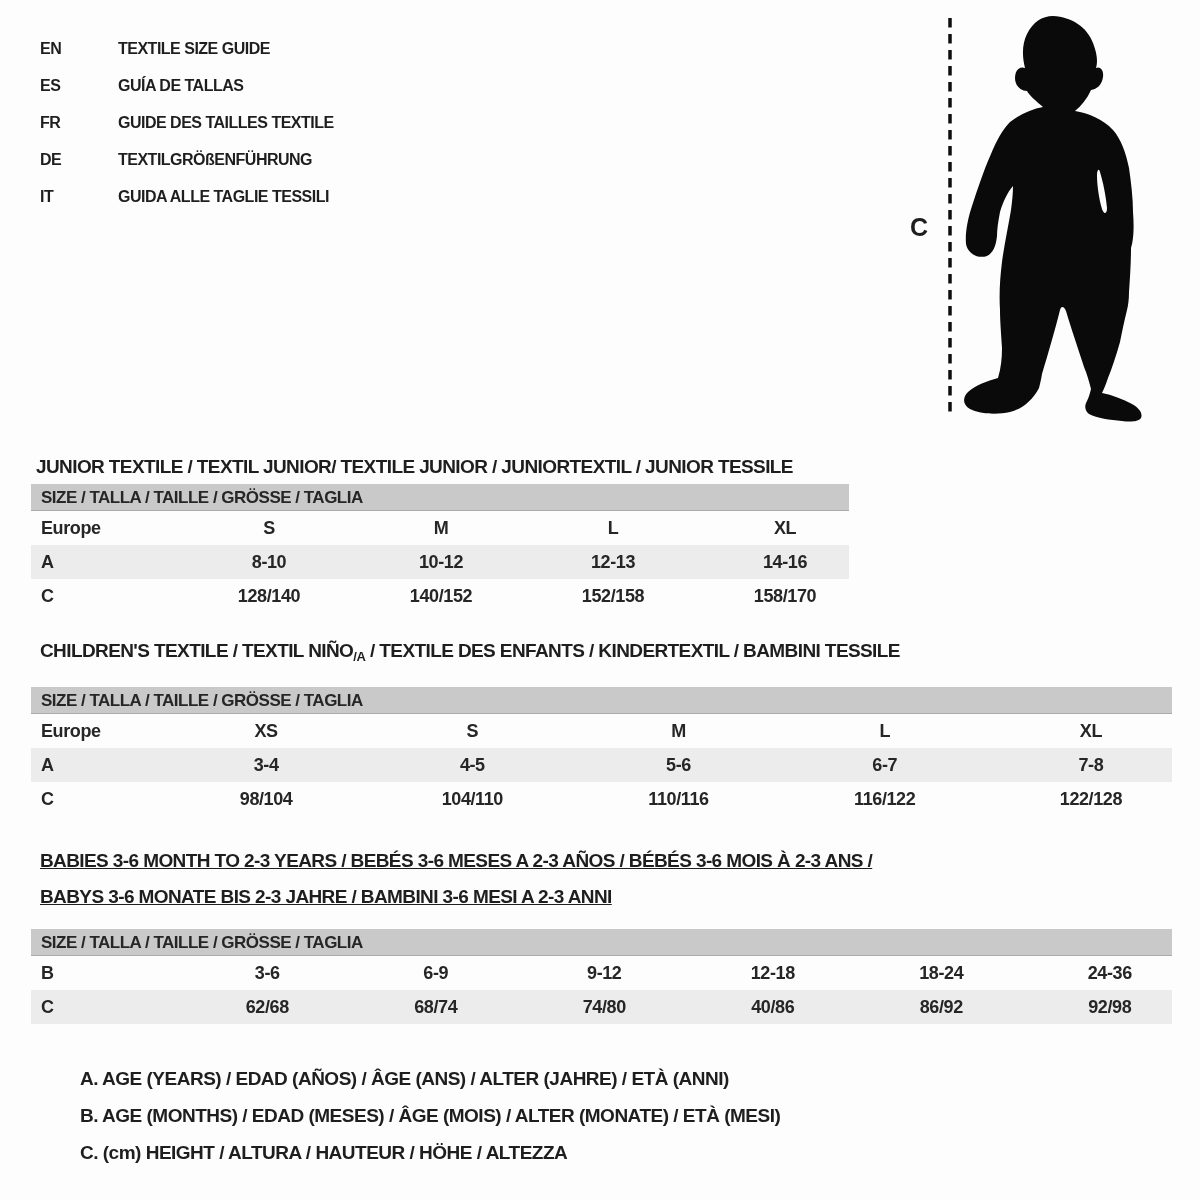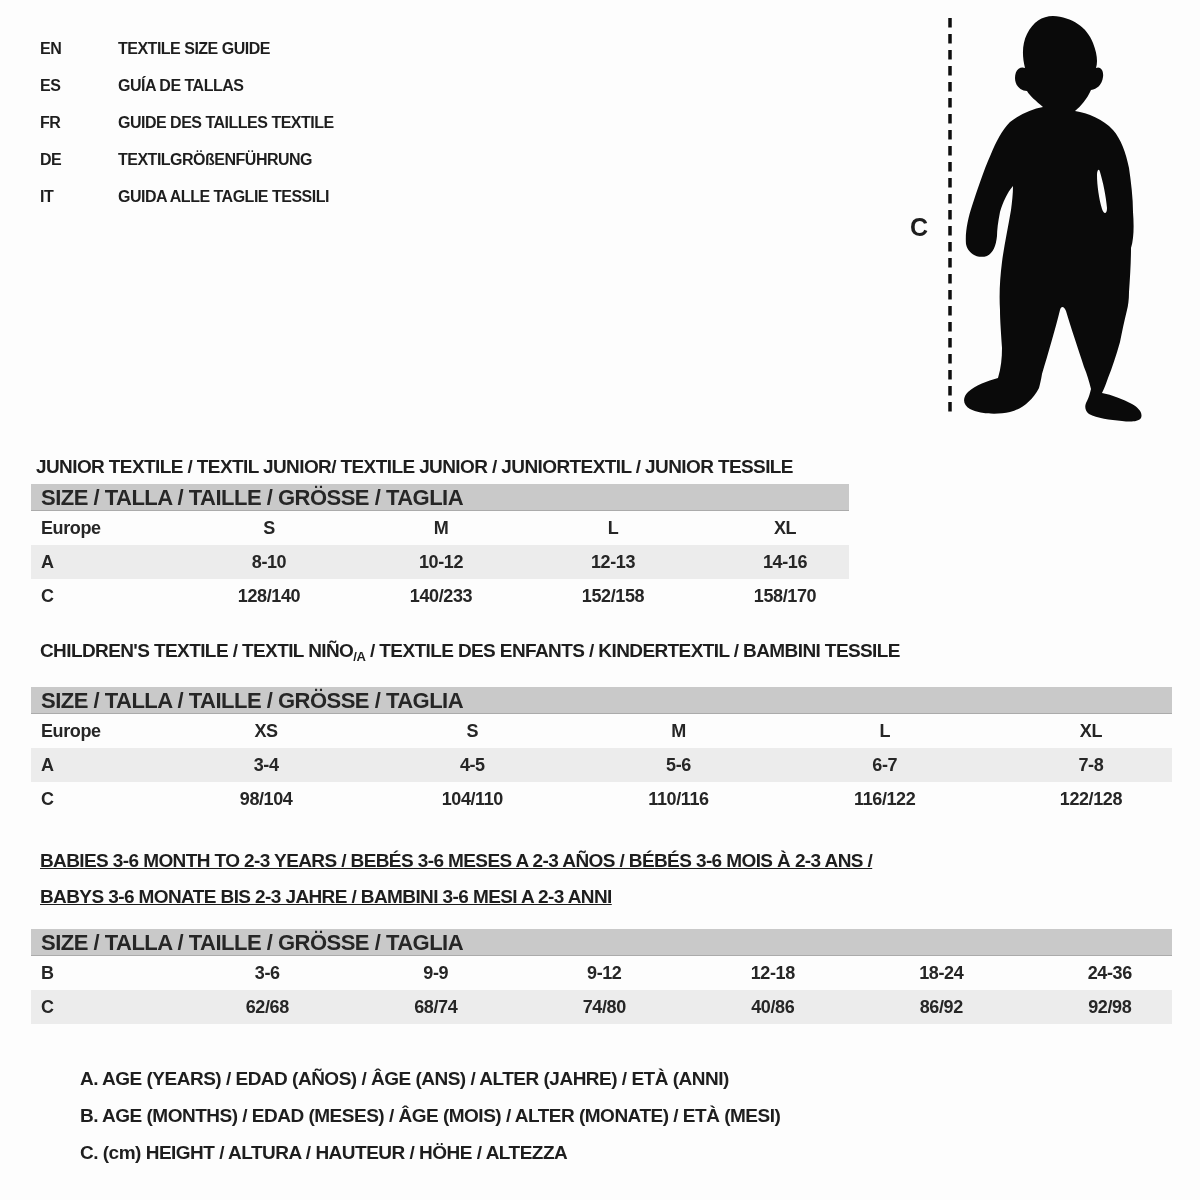--- a/index.html
+++ b/index.html
@@ -26,21 +26,21 @@
   .sec-heading { font-size:19px; font-weight:bold; letter-spacing:-0.6px; white-space:nowrap; }
   .sec-heading .sub { font-size:13px; vertical-align:-4px; letter-spacing:-0.5px; }
 
   
   .tbl { }
   .tbl-bar {
     height:26px; line-height:27px;
     background:#c9c9c9;
     border-bottom:1px solid #ababab;
     padding-left:10px;
-    font-size:22px; font-weight:bold; letter-spacing:-0.5px; color:#262626;
+    font-size:17px; font-weight:bold; letter-spacing:-0.5px; color:#262626;
   }
   .tbl-row { display:flex; height:34px; line-height:34px; font-size:18px; font-weight:bold; letter-spacing:-0.4px; color:#262626;gap:44px; }
   .tbl-row.stripe { background:#ececec; }
   .tbl-row .lbl { padding-left:10px; }
   .tbl-row .val { flex:1 1 0; text-align:center; }
   .lbl-w120 { flex:0 0 120px; }
   .lbl-w100 { flex:0 0 100px; }
 
   
   .two-line { line-height:36px; }
@@ -153,21 +153,21 @@
   <div class="tbl-row stripe">
     <span class="lbl lbl-w120">A</span>
     <span class="val">8-10</span>
     <span class="val">10-12</span>
     <span class="val">12-13</span>
     <span class="val">14-16</span>
   </div>
   <div class="tbl-row">
     <span class="lbl lbl-w120">C</span>
     <span class="val">128/140</span>
-    <span class="val">140/233</span>
+    <span class="val">140/152</span>
     <span class="val">152/158</span>
     <span class="val">158/170</span>
   </div>
 </div>
 
 <div class="abs sec-heading" style="left:40px; top:640px;">
   <span>CHILDREN'S TEXTILE / TEXTIL NIÑO</span><span class="sub">/A</span><span> / TEXTILE DES ENFANTS / KINDERTEXTIL / BAMBINI TESSILE</span>
 </div>
 
 <div class="abs tbl" style="left:31px; top:687px; width:1141px;">
@@ -201,21 +201,21 @@
 <div class="abs sec-heading two-line" style="left:40px; top:843px;text-decoration:underline;">
   <div>BABIES 3-6 MONTH TO 2-3 YEARS / BEBÉS 3-6 MESES A 2-3 AÑOS / BÉBÉS 3-6 MOIS À 2-3 ANS /</div>
   <div>BABYS 3-6 MONATE BIS 2-3 JAHRE / BAMBINI 3-6 MESI A 2-3 ANNI</div>
 </div>
 
 <div class="abs tbl" style="left:31px; top:929px; width:1141px;">
   <div class="tbl-bar">SIZE / TALLA / TAILLE / GRÖSSE / TAGLIA</div>
   <div class="tbl-row">
     <span class="lbl lbl-w120">B</span>
     <span class="val">3-6</span>
-    <span class="val">9-9</span>
+    <span class="val">6-9</span>
     <span class="val">9-12</span>
     <span class="val">12-18</span>
     <span class="val">18-24</span>
     <span class="val">24-36</span>
   </div>
   <div class="tbl-row stripe">
     <span class="lbl lbl-w120">C</span>
     <span class="val">62/68</span>
     <span class="val">68/74</span>
     <span class="val">74/80</span>

